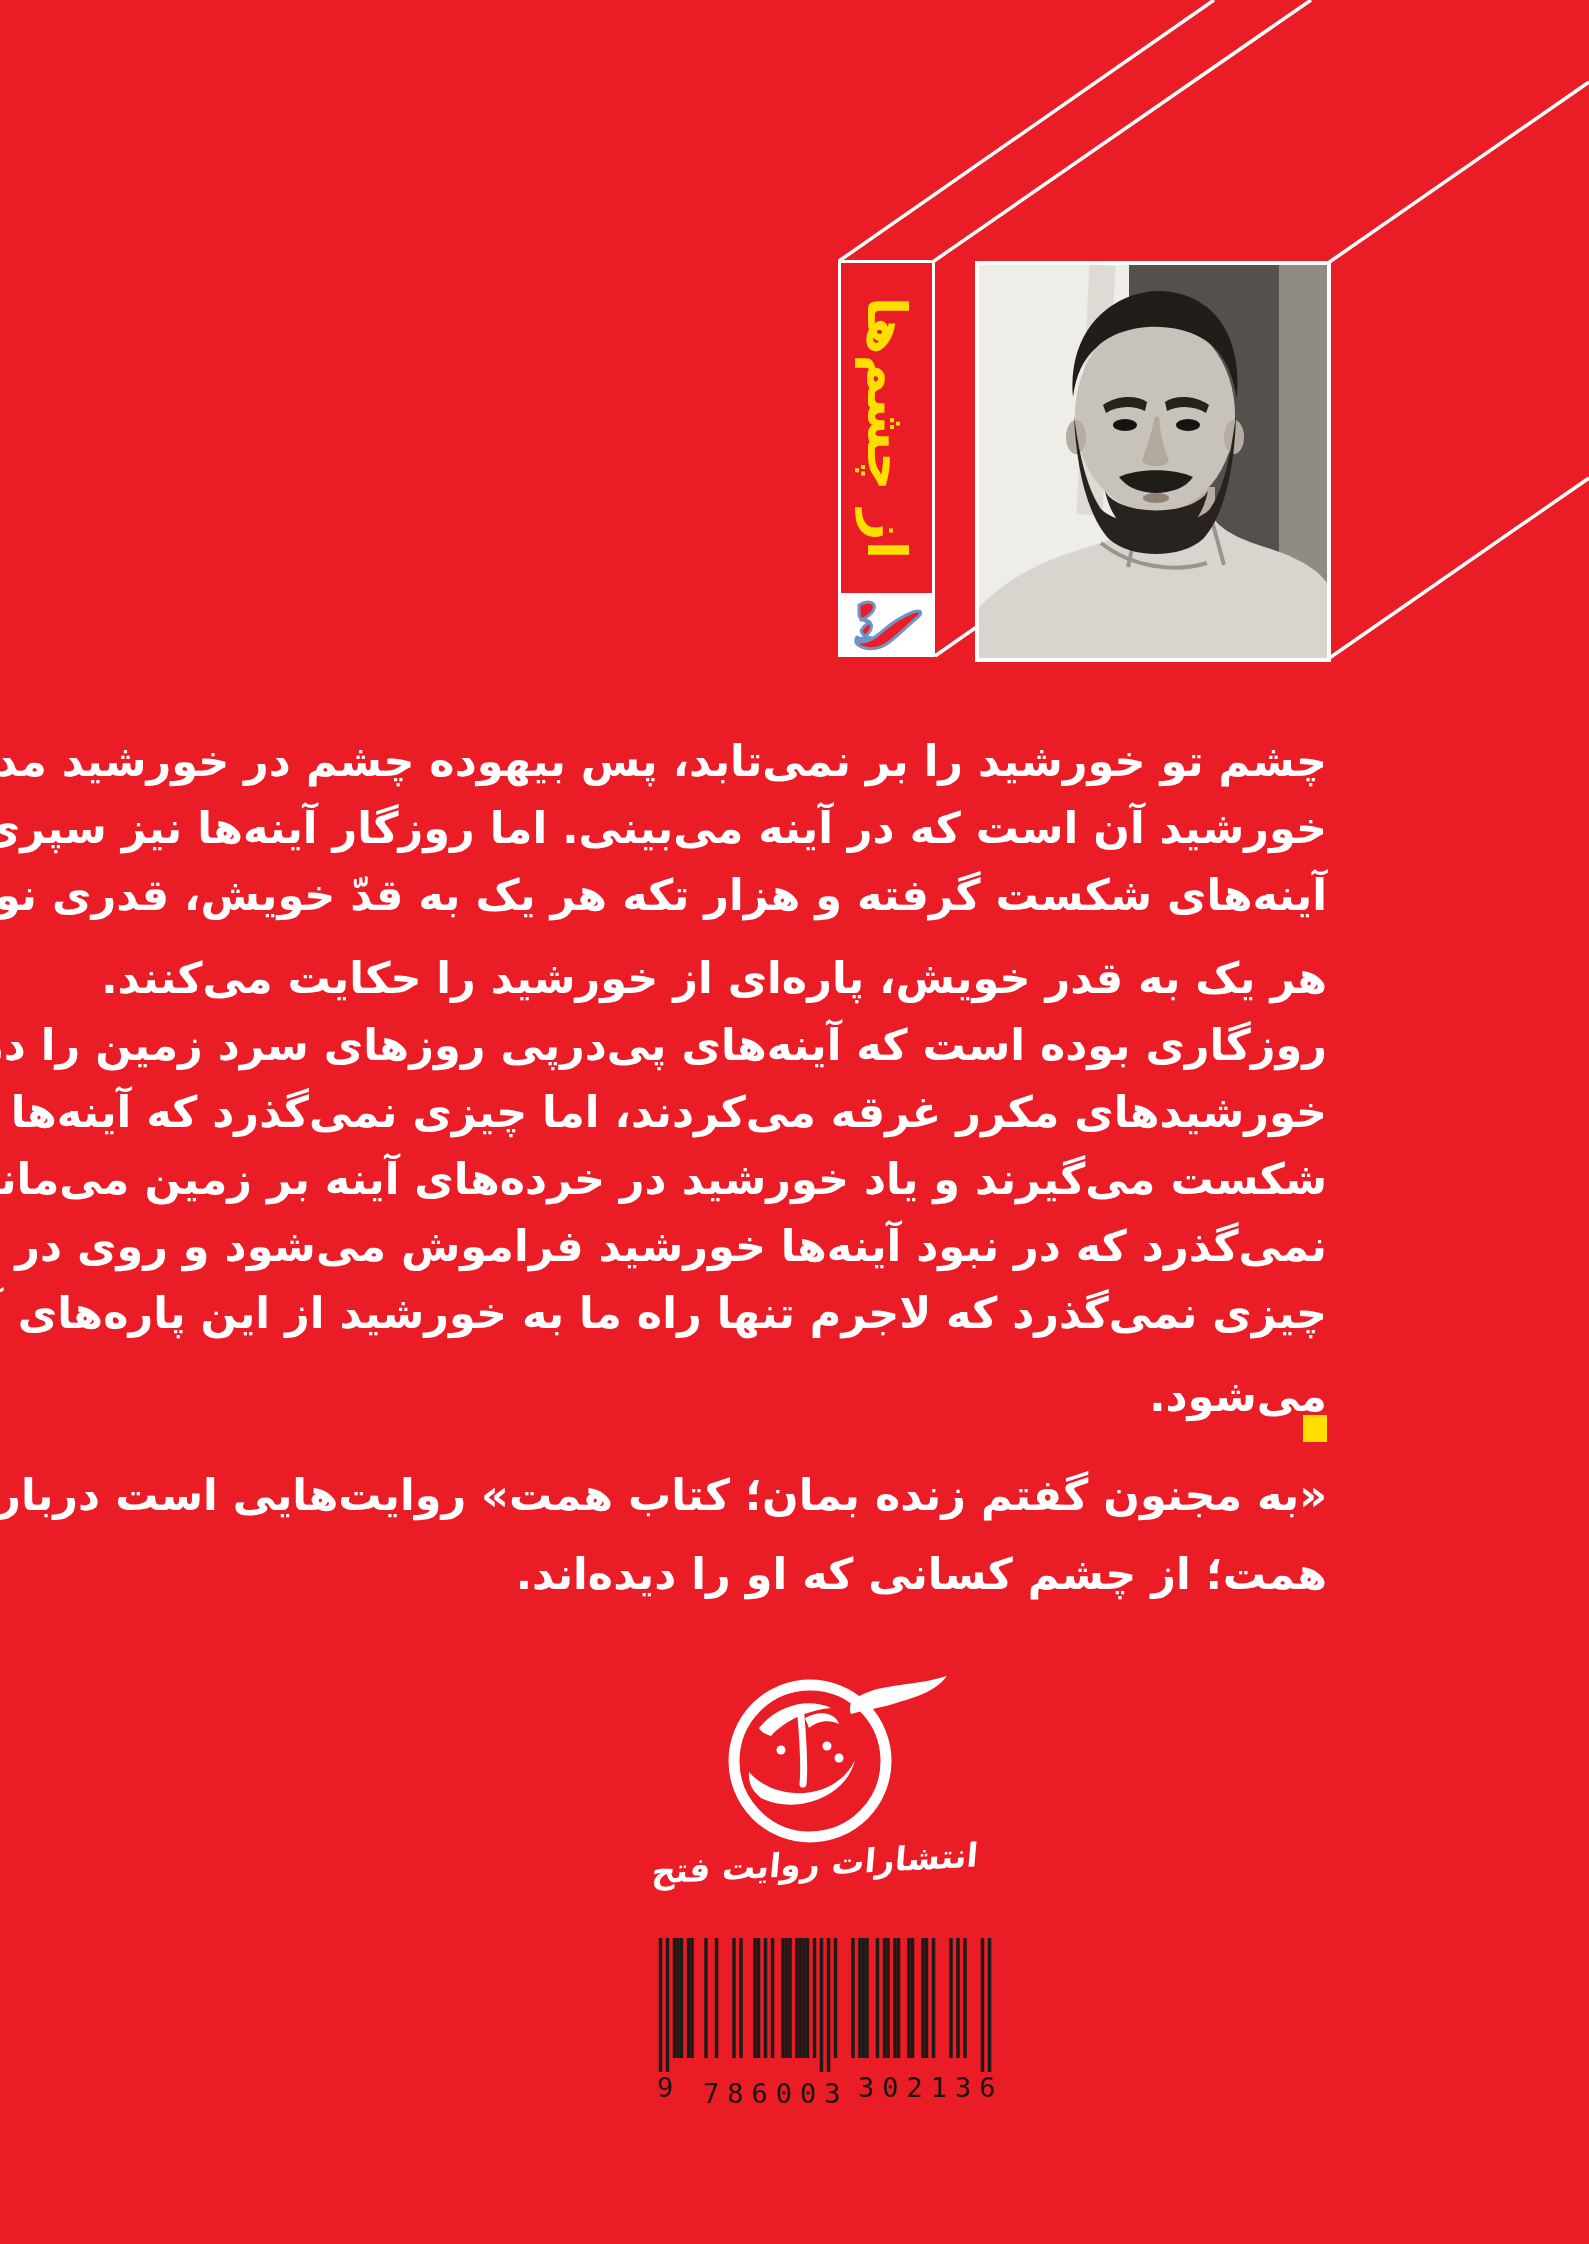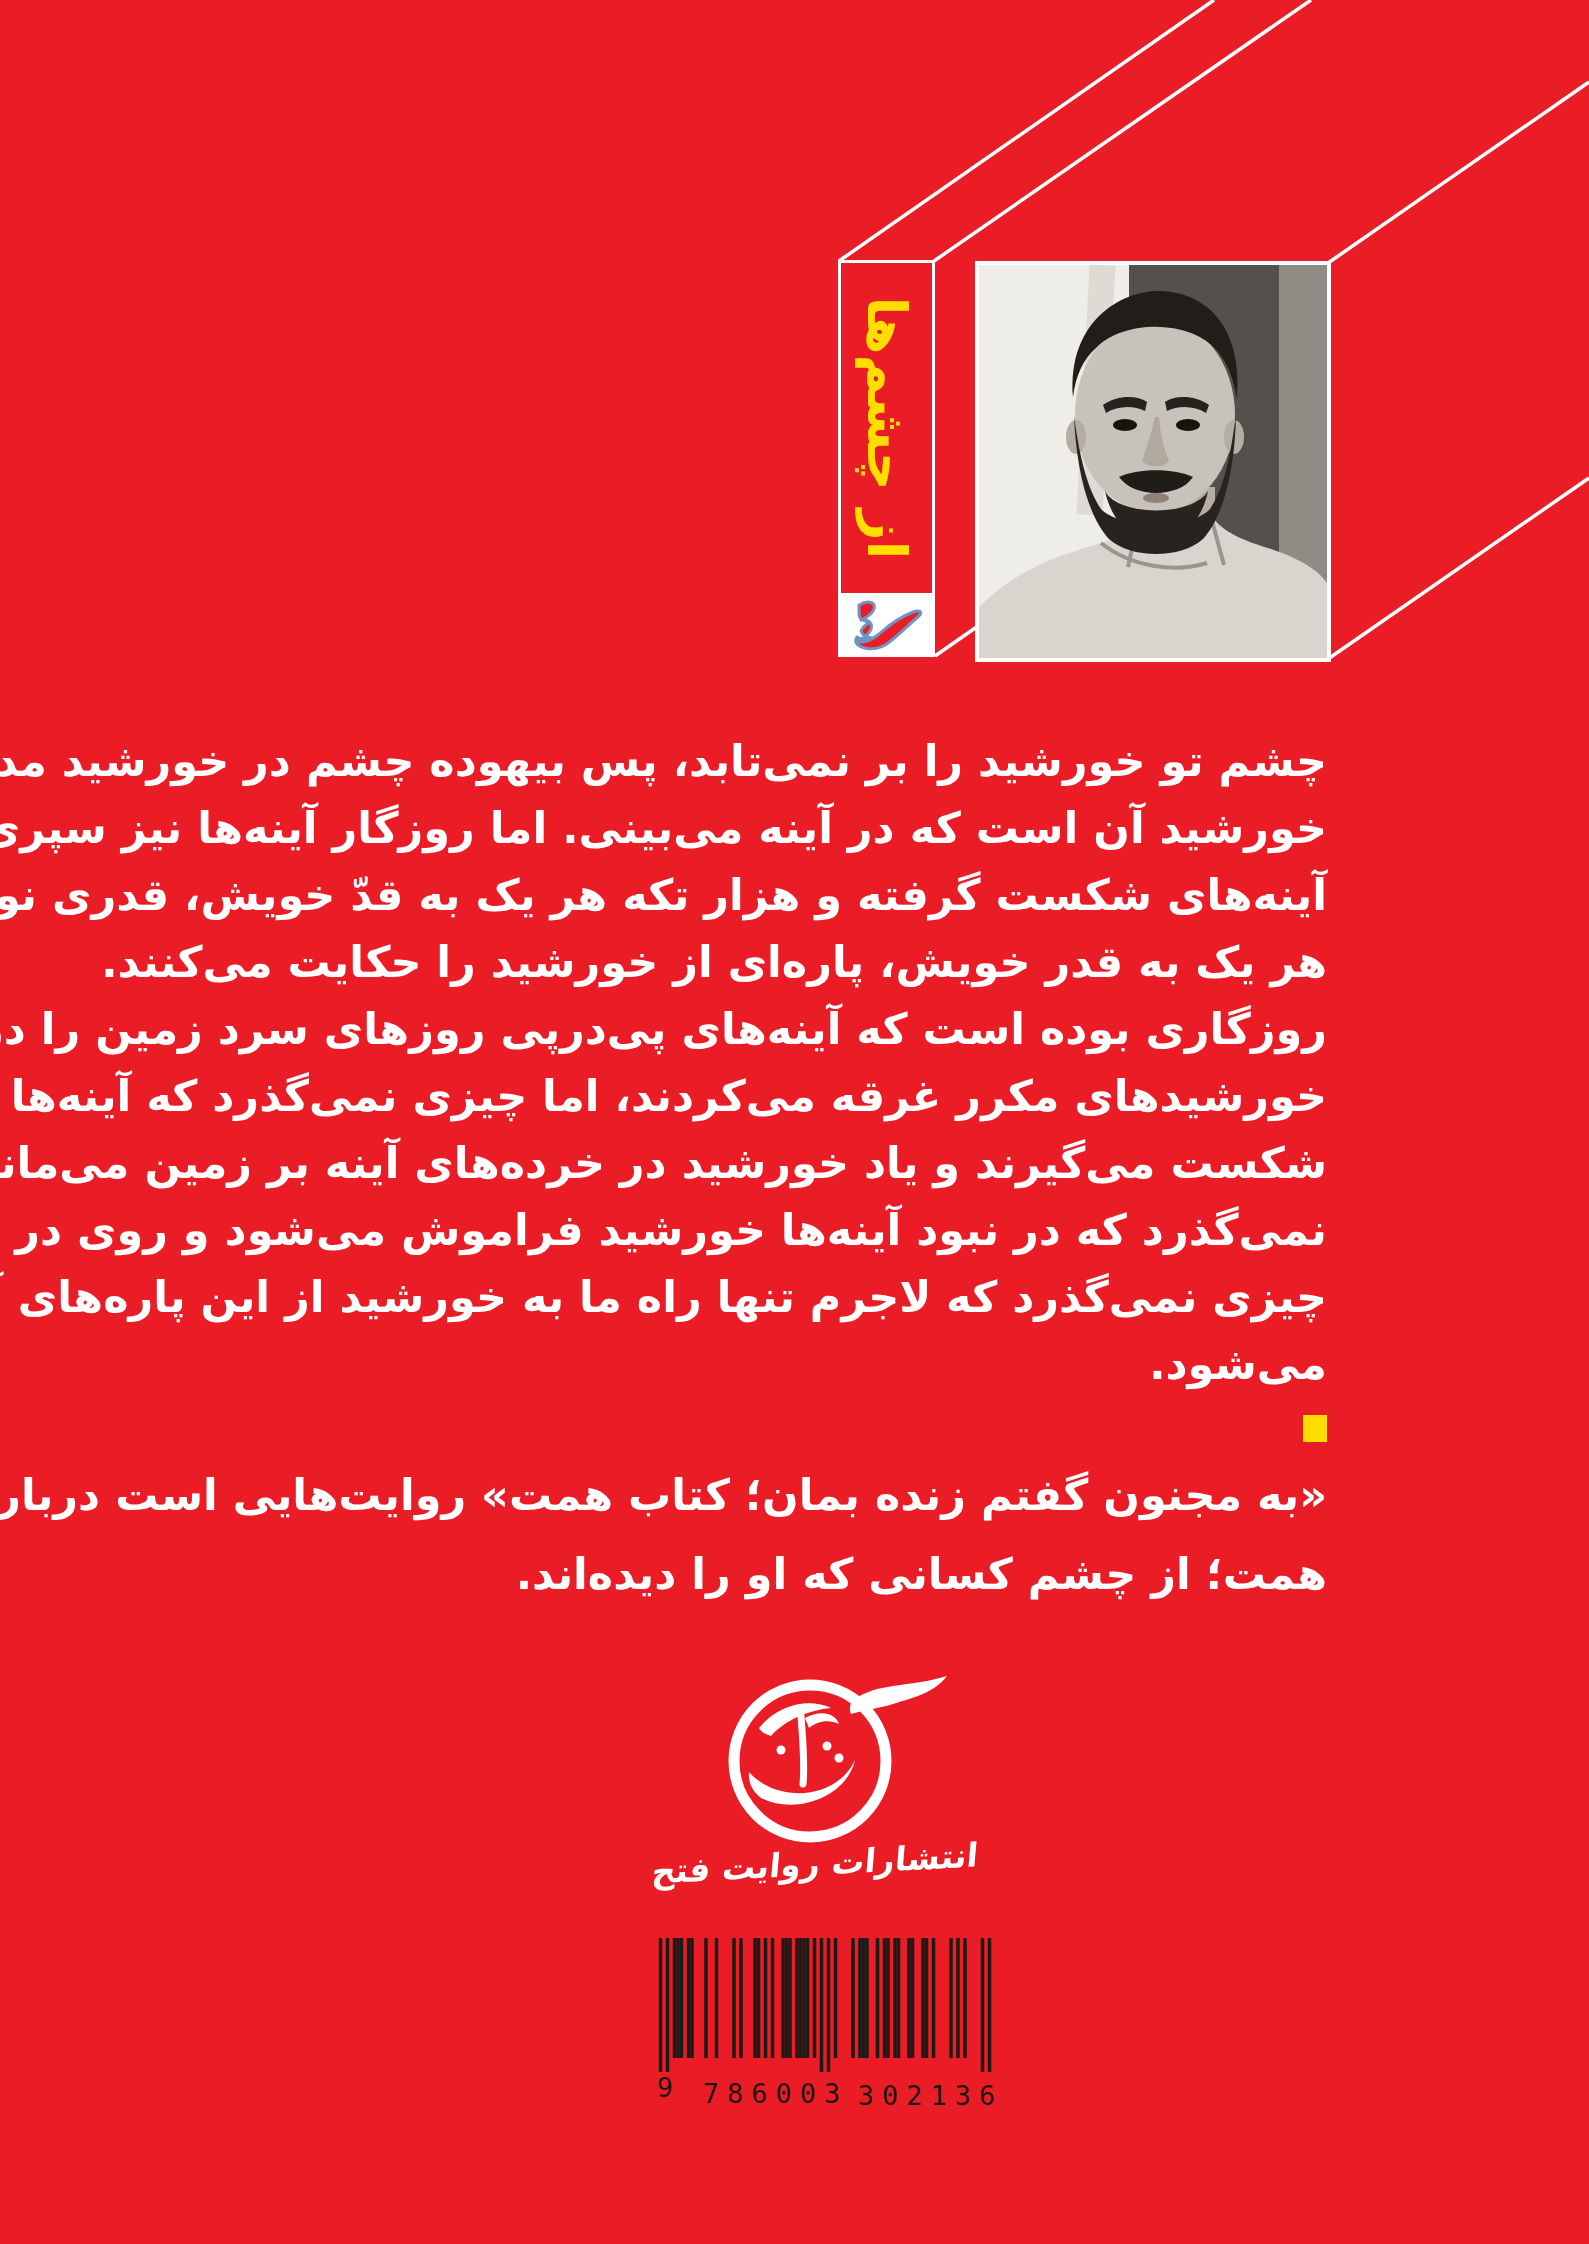--- a/index.html
+++ b/index.html
@@ -29,21 +29,21 @@
     position:absolute;left:975px;top:261px;width:356px;height:401px;
     border:4px solid #ffffff;box-sizing:border-box;background:#efede8;
   }
   .photo-frame svg{display:block;}
   
   .synopsis{
     position:absolute;left:155px;top:728px;width:1172px;
     color:#ffffff;font-size:43px;font-weight:bold;
   }
   .synopsis .line{height:67px;line-height:67px;text-align:justify;text-align-last:justify;white-space:nowrap;}
-  .synopsis .line.end{text-align-last:right;}
+  .synopsis .line.end{text-align-last:right;margin-top:16px;}
   .about-note{
     position:absolute;left:155px;top:1462px;width:1172px;
     color:#ffffff;font-size:43px;font-weight:bold;
   }
   .about-note .line{height:67px;line-height:67px;text-align:justify;text-align-last:justify;white-space:nowrap;}
   .about-note .line.end{text-align-last:right;margin-top:12px;}
   .divider-square{
     position:absolute;left:1303px;top:1415px;width:24px;height:27px;background:#FFDE00;
   }
   
@@ -52,21 +52,21 @@
     position:absolute;left:640px;top:1844px;width:350px;
     text-align:center;color:#ffffff;font-size:33px;font-weight:bold;
     transform:rotate(-3deg) skewX(-8deg);
   }
   
   .barcode{position:absolute;left:657px;top:1938px;width:336px;height:164px;}
   .barcode-digits{position:absolute;left:0;top:134px;width:336px;height:30px;
     font-family:"DejaVu Sans Mono", monospace;font-size:27px;color:#171412;direction:ltr;}
   .barcode-digits .d9{position:absolute;left:0px;top:0;}
   .barcode-digits .g1{position:absolute;left:46px;top:6px;letter-spacing:8px;}
-  .barcode-digits .g2{position:absolute;left:201px;top:8px;letter-spacing:8px;text-align:right;}
+  .barcode-digits .g2{position:absolute;left:201px;top:0;letter-spacing:8px;text-align:right;}
 </style>
 </head>
 <body>
 
 <div class="cover">
 
   <svg class="lines-layer" width="1589" height="2244" viewBox="0 0 1589 2244">
     <rect x="839.5" y="261.5" width="94" height="394" fill="none" stroke="#ffffff" stroke-width="3"></rect>
     <line x1="839" y1="261" x2="1214" y2="0" stroke="#ffffff" stroke-width="3.5"></line>
     <line x1="934" y1="261" x2="1311" y2="0" stroke="#ffffff" stroke-width="3.5"></line>

